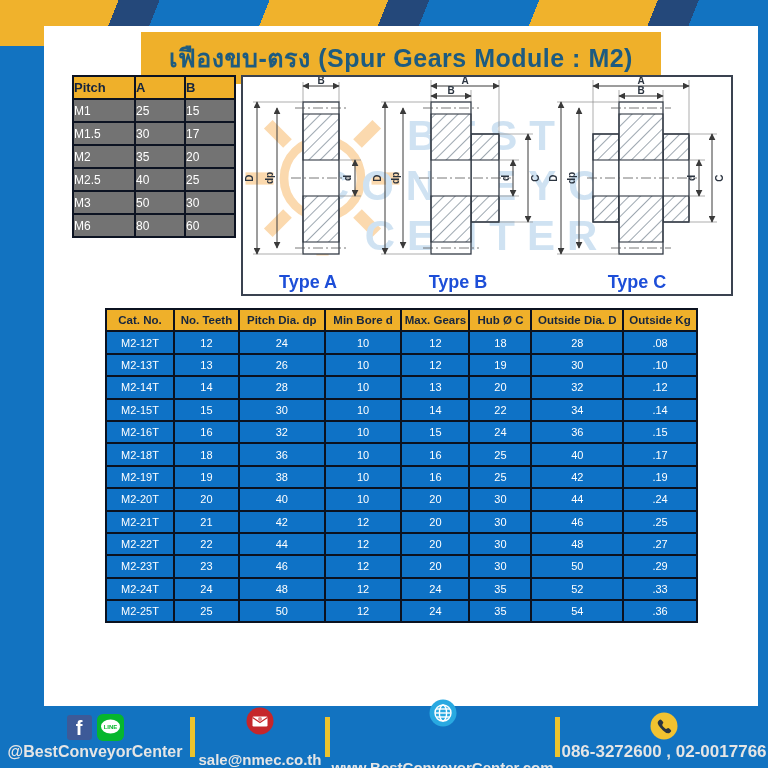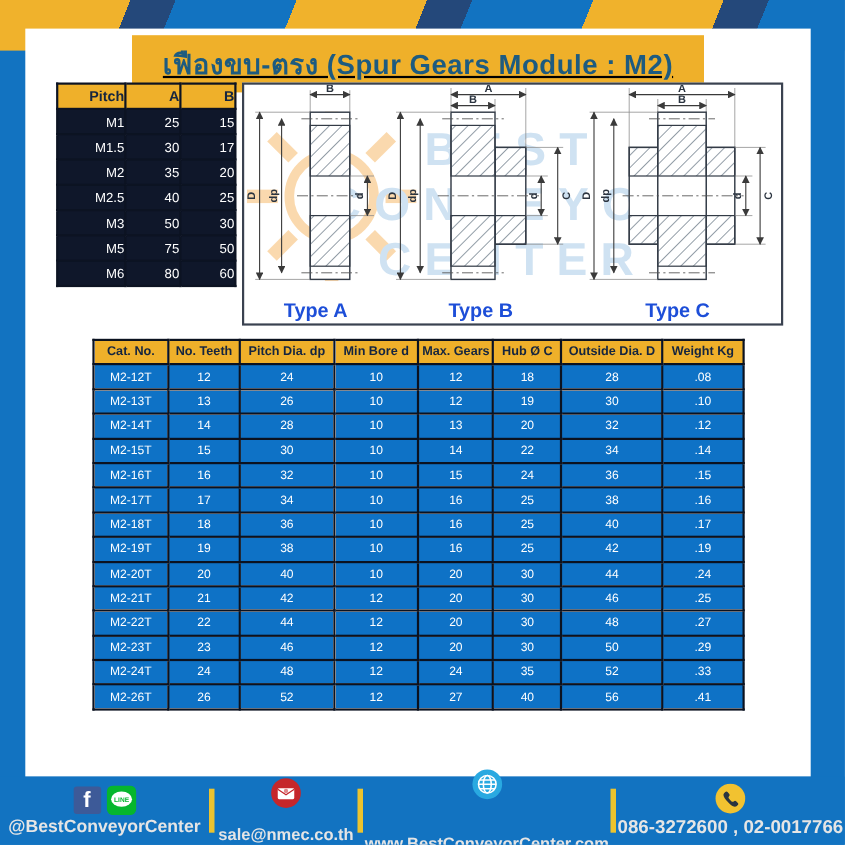--- a/index.html
+++ b/index.html
@@ -6,31 +6,31 @@
   html,body { width:768px; height:768px; }
   body { font-family:"Liberation Sans","DejaVu Sans",sans-serif; background:#1273c1; position:relative; overflow:hidden; }
 
   .page { position:absolute; inset:0; background:#1273c1; }
 
   
   .hazard { position:absolute; left:0; top:0; width:768px; height:46px;
     background:repeating-linear-gradient(112deg,#f0b22c 0 110px,#24487a 110px 148px,#1273c1 148px 250px); }
 
   
-  .panel { position:absolute; left:23px; top:26px; width:714px; height:680px; background:#ffffff;text-decoration:underline; }
+  .panel { position:absolute; left:44px; top:26px; width:714px; height:680px; background:#ffffff; }
 
   .title-banner { margin:6px auto 0 auto; width:fit-content; padding:6px 28px;
     background:#efb02a; color:#1d5b80; font-size:25px; font-weight:bold; letter-spacing:.5px; }
 
   
   table { border-collapse:collapse; }
   .pitch-table { position:absolute; left:28px; top:49px; width:162px; table-layout:fixed; }
-  .pitch-table th, .pitch-table td { border:2px solid #0c1322; text-align:right; height:23px; }
+  .pitch-table th, .pitch-table td { border:2px solid #0c1322; text-align:left; height:23px; }
   .pitch-table th { background:#efb02a; color:#15253f; font-size:13px; }
-  .pitch-table td { background:#0f172a; color:#ffffff; font-size:12px; }
+  .pitch-table td { background:#737373; color:#ffffff; font-size:12px; }
   .pitch-table col:nth-child(1){ width:62px; } .pitch-table col:nth-child(2){ width:50px; } .pitch-table col:nth-child(3){ width:50px; }
 
   
   .drawing-box { position:absolute; left:197px; top:49px; width:492px; height:221px;
     border:2px solid #3a4250; background:#ffffff; display:flex; align-items:flex-end;
     justify-content:space-between; padding:2px 8px 2px 2px; overflow:hidden; }
   .figure { position:relative; z-index:1; display:flex; flex-direction:column; align-items:center; }
   .fig-caption { font-size:18px; font-weight:bold; color:#1d4ed8; line-height:20px; }
 
   .watermark { position:absolute; inset:0; z-index:0; pointer-events:none; }
@@ -120,25 +120,20 @@
           </tr>
           <tr>
             <td>M2.5</td>
             <td>40</td>
             <td>25</td>
           </tr>
           <tr>
             <td>M3</td>
             <td>50</td>
             <td>30</td>
-          </tr>
-          <tr>
-            <td>M5</td>
-            <td>75</td>
-            <td>50</td>
           </tr>
           <tr>
             <td>M6</td>
             <td>80</td>
             <td>60</td>
           </tr>
         </tbody>
       </table>
 
     <div class="drawing-box">
@@ -282,21 +277,21 @@
         </colgroup>
     <thead>
           <tr>
             <th>Cat. No.</th>
             <th>No. Teeth</th>
             <th>Pitch Dia. dp</th>
             <th>Min Bore d</th>
             <th>Max. Gears</th>
             <th>Hub Ø C</th>
             <th>Outside Dia. D</th>
-            <th>Weight Kg</th>
+            <th>Outside Kg</th>
           </tr>
         </thead>
         <tbody>
           <tr>
             <td>M2-12T</td>
             <td>12</td>
             <td>24</td>
             <td>10</td>
             <td>12</td>
             <td>18</td>
@@ -337,30 +332,20 @@
             <td>M2-16T</td>
             <td>16</td>
             <td>32</td>
             <td>10</td>
             <td>15</td>
             <td>24</td>
             <td>36</td>
             <td>.15</td>
           </tr>
           <tr>
-            <td>M2-17T</td>
-            <td>17</td>
-            <td>34</td>
-            <td>10</td>
-            <td>16</td>
-            <td>25</td>
-            <td>38</td>
-            <td>.16</td>
-          </tr>
-          <tr>
             <td>M2-18T</td>
             <td>18</td>
             <td>36</td>
             <td>10</td>
             <td>16</td>
             <td>25</td>
             <td>40</td>
             <td>.17</td>
           </tr>
           <tr>
@@ -417,28 +402,28 @@
             <td>M2-24T</td>
             <td>24</td>
             <td>48</td>
             <td>12</td>
             <td>24</td>
             <td>35</td>
             <td>52</td>
             <td>.33</td>
           </tr>
           <tr>
-            <td>M2-26T</td>
-            <td>26</td>
-            <td>52</td>
-            <td>12</td>
-            <td>27</td>
-            <td>40</td>
-            <td>56</td>
-            <td>.41</td>
+            <td>M2-25T</td>
+            <td>25</td>
+            <td>50</td>
+            <td>12</td>
+            <td>24</td>
+            <td>35</td>
+            <td>54</td>
+            <td>.36</td>
           </tr>
         </tbody>
       </table>
 
   </div>
 
   <div class="footer">
 
     <div class="fcell c1">
       <div class="ficons">

